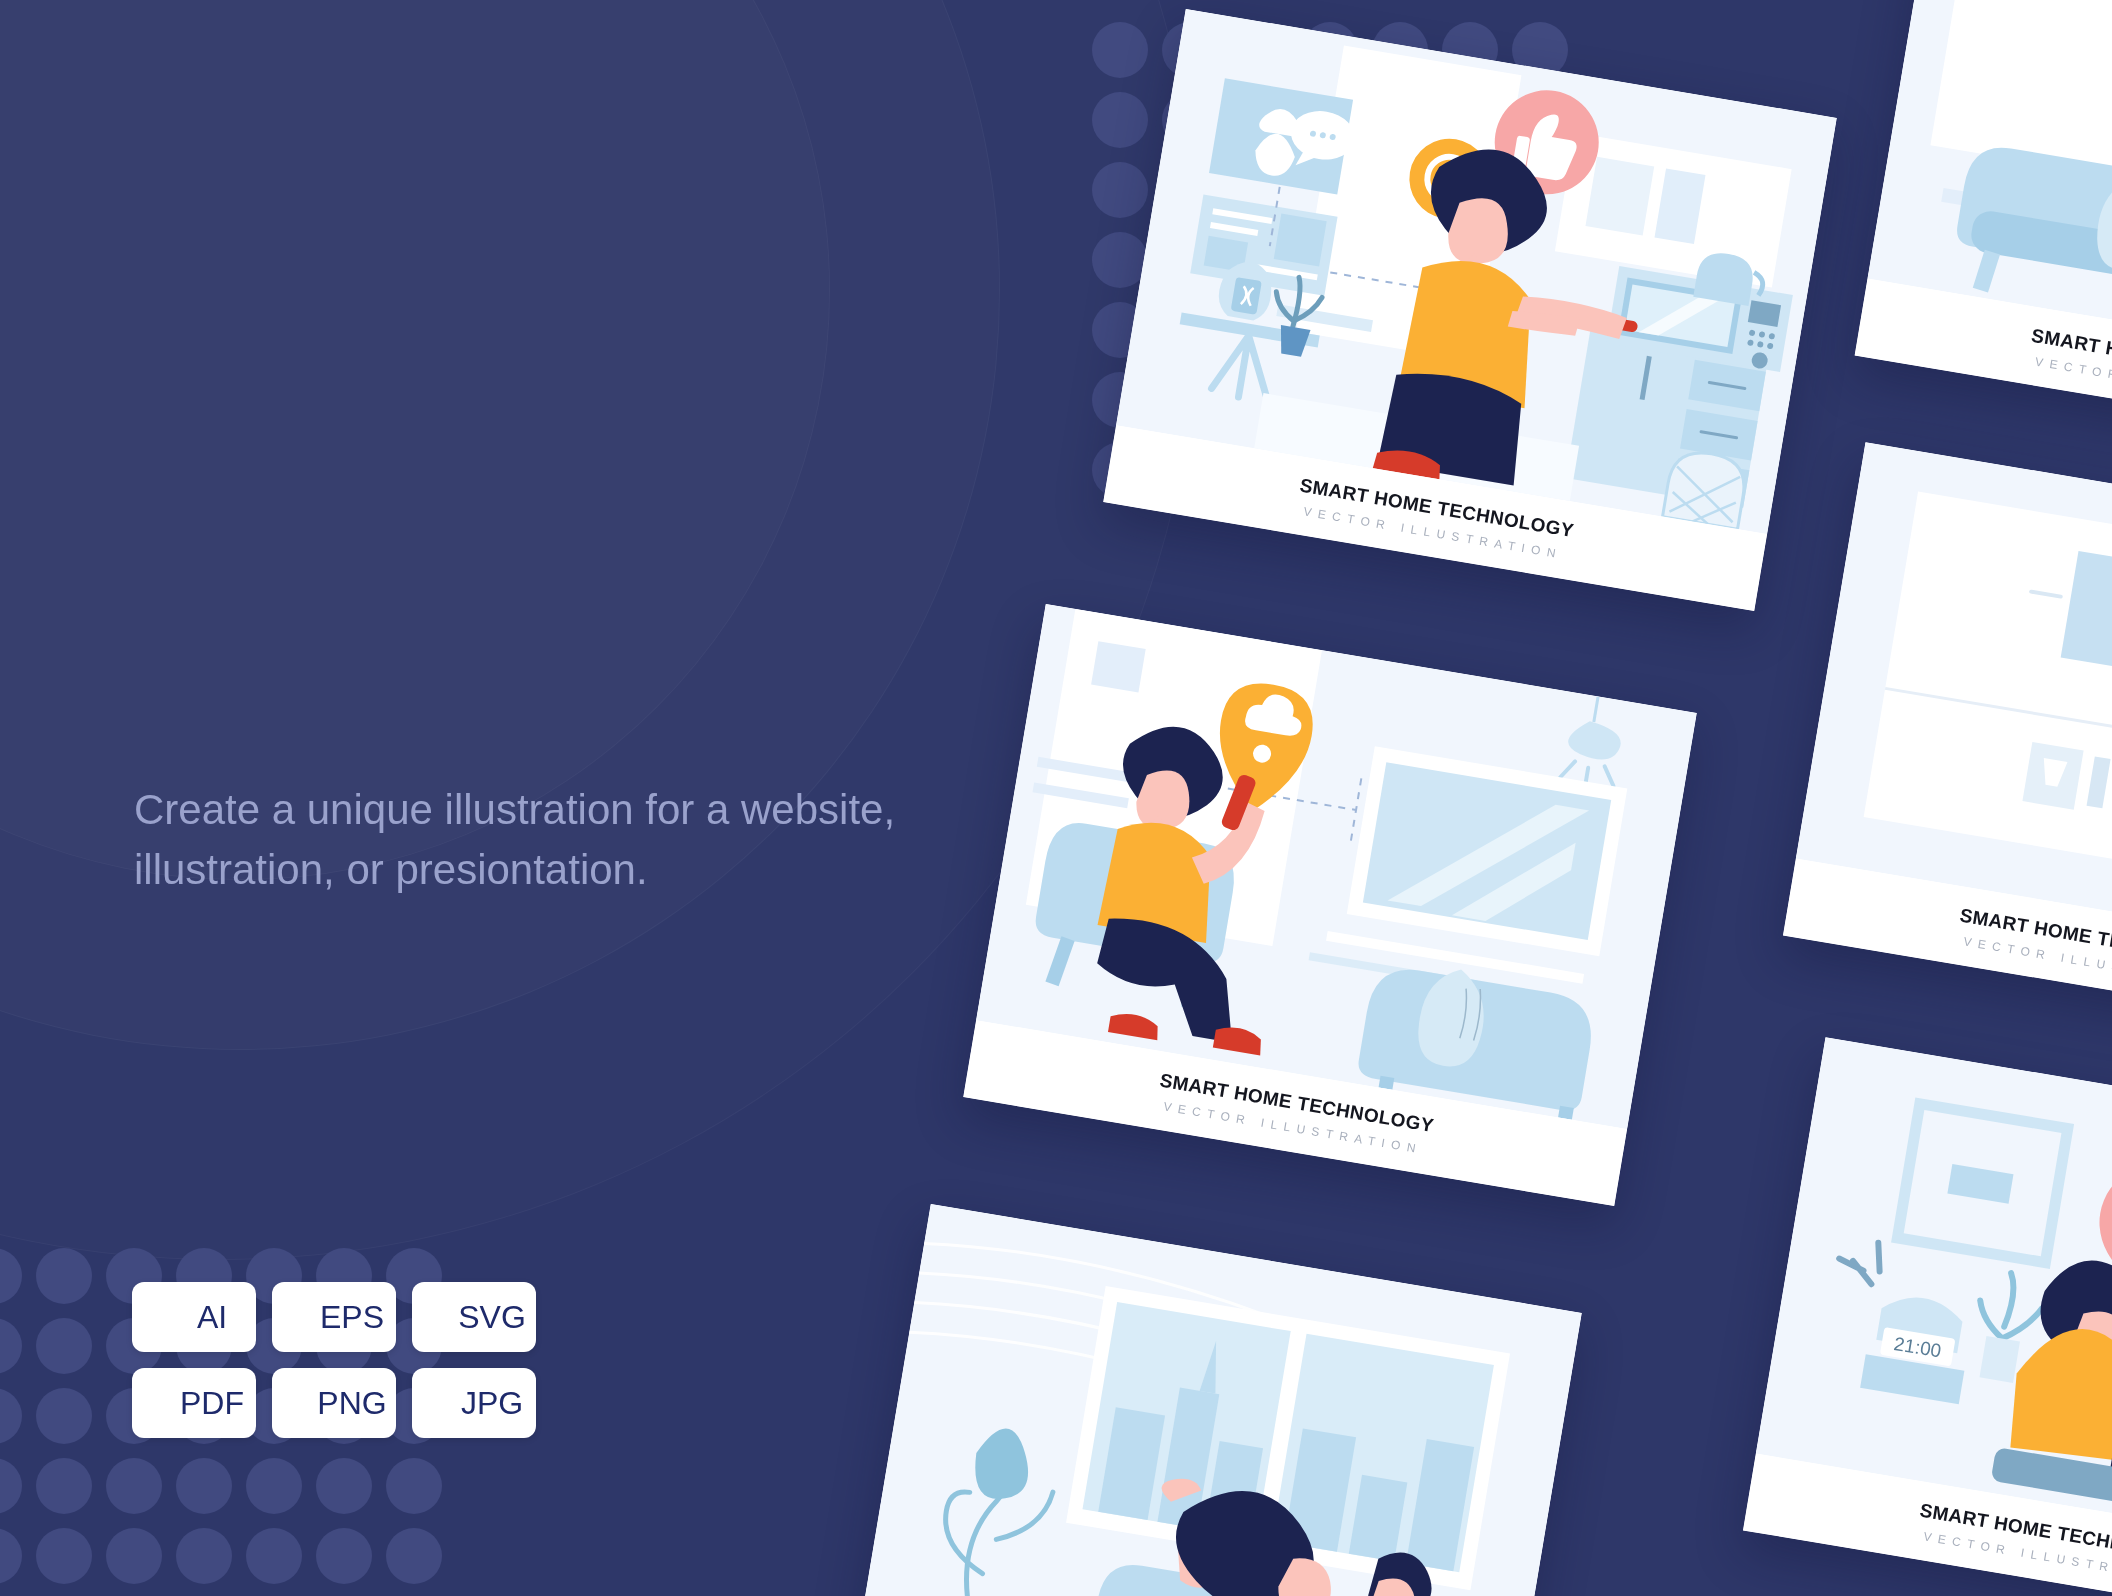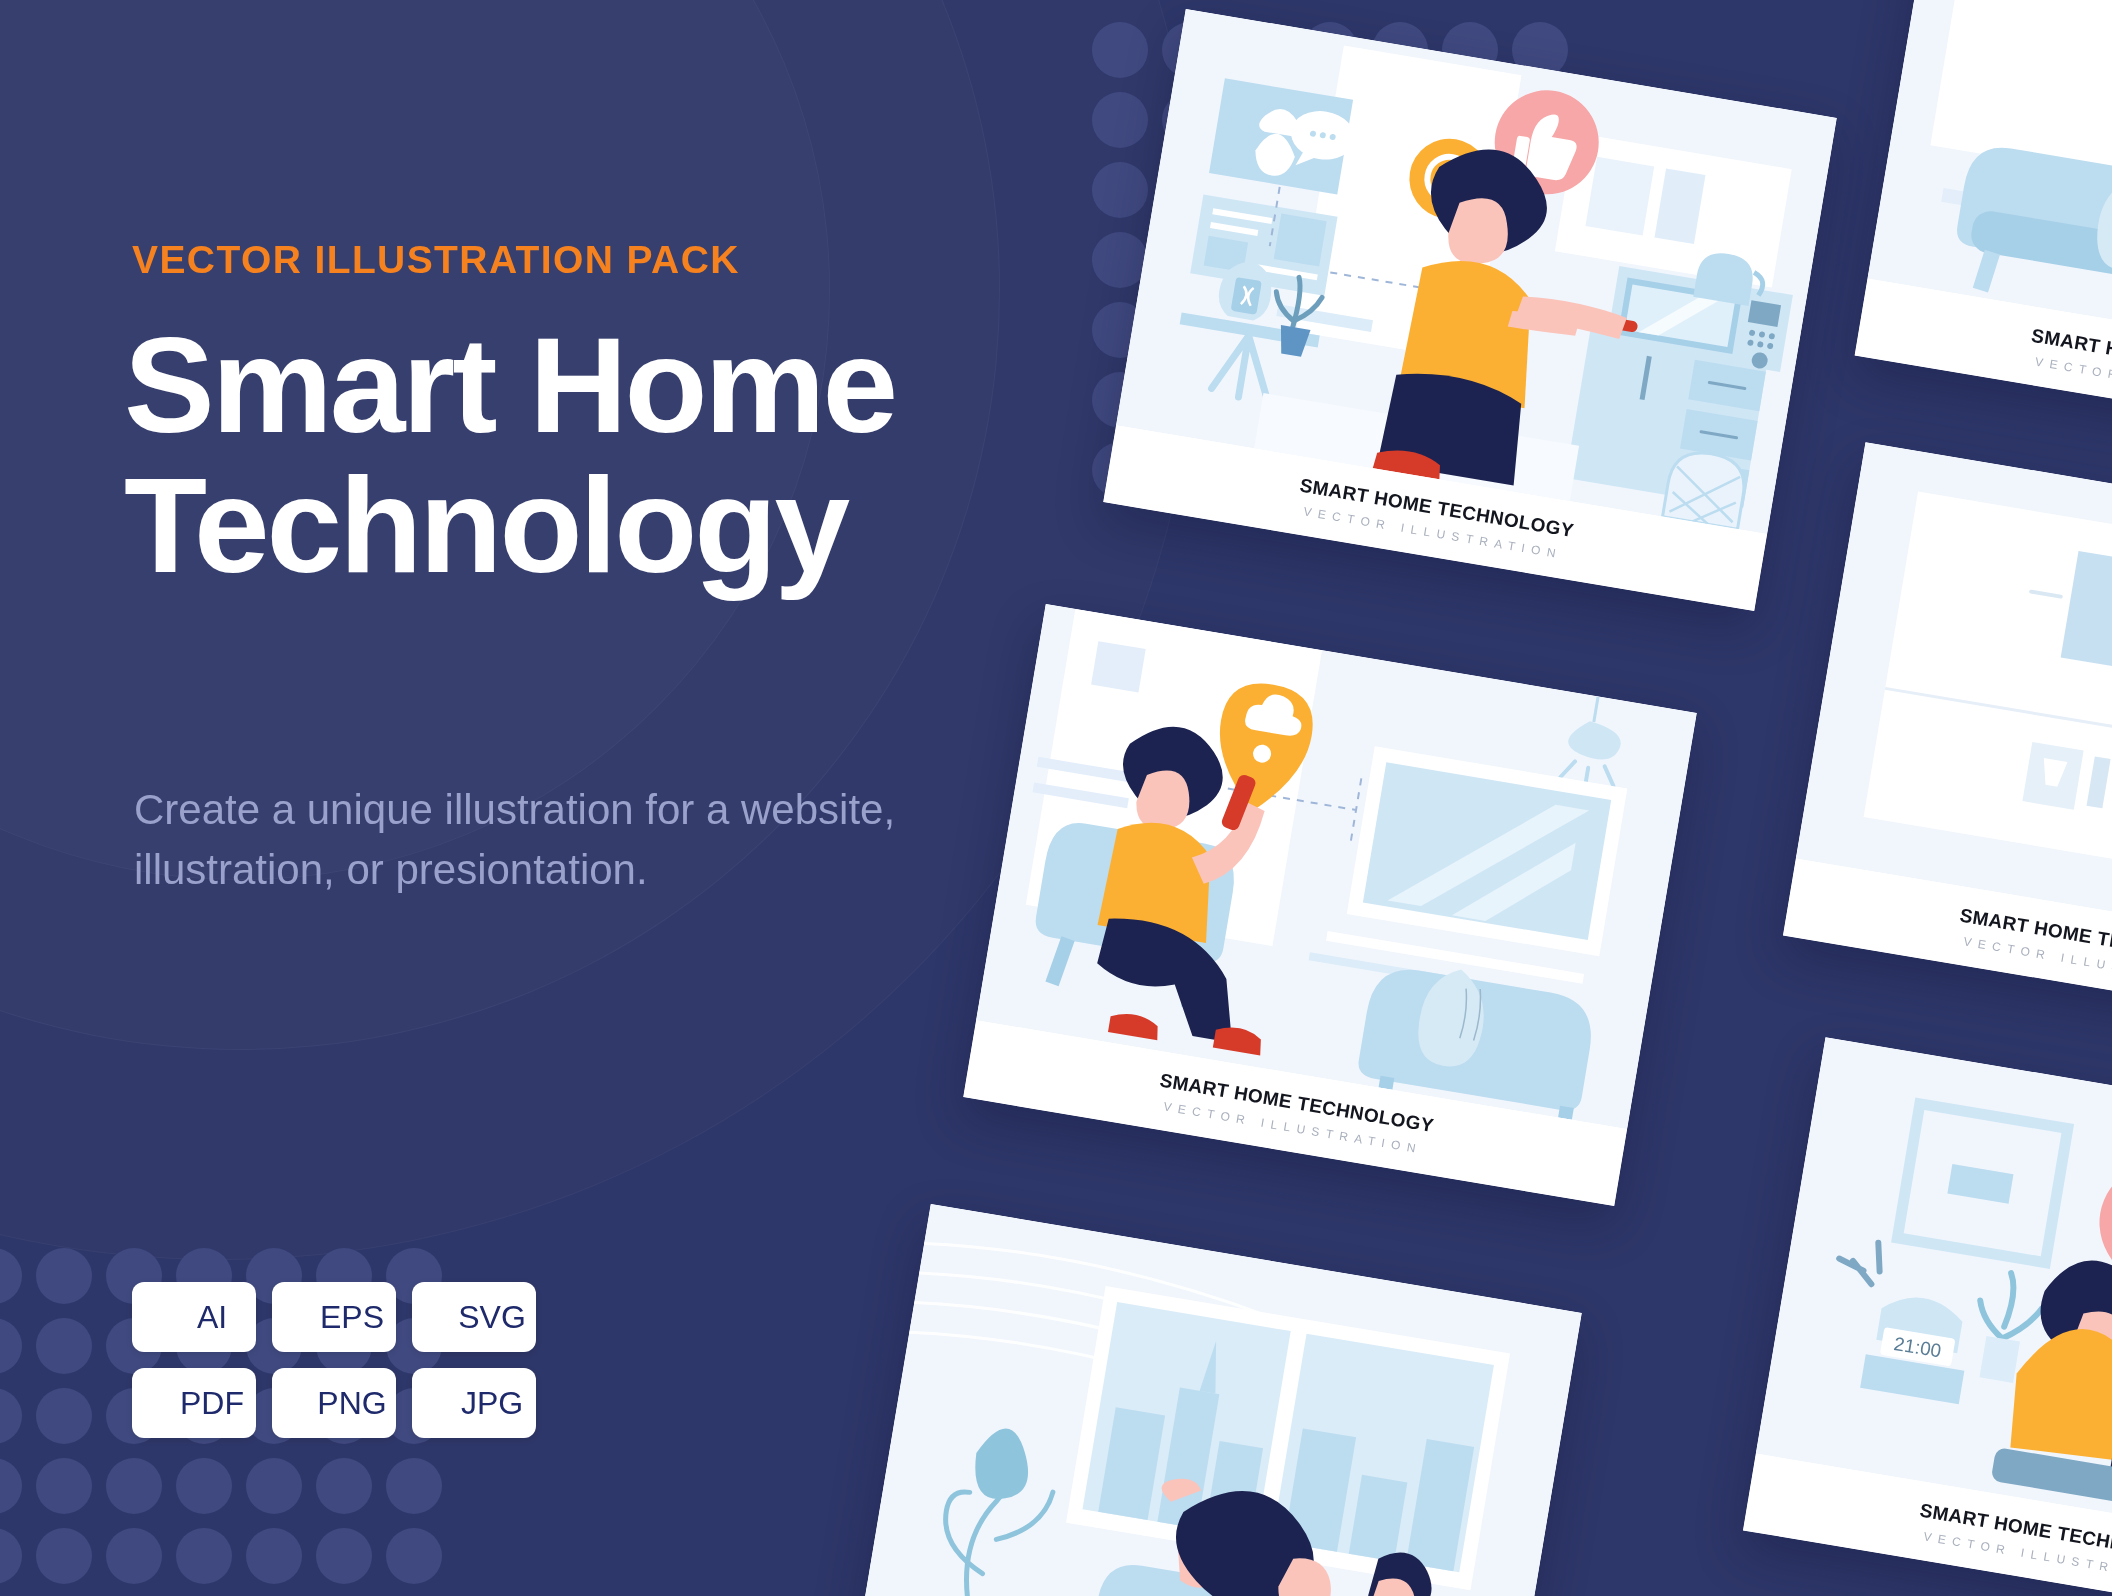--- a/index.html
+++ b/index.html
@@ -203,23 +203,21 @@
       <span style="left: 140px; top: 280px;"></span>
       <span style="left: 210px; top: 280px;"></span>
       <span style="left: 280px; top: 280px;"></span>
       <span style="left: 350px; top: 280px;"></span>
       <span style="left: 420px; top: 280px;"></span>
     </div>
 </div>
 
 <div id="copy">
 
-  <div id="eyebrow">VECTOR ILLUSTRATION PACK</div>
-
-  <h1 id="headline"><span>Smart Home</span><br><span>Technology</span></h1>
+
 
   <p id="subcopy">Create a unique illustration for a website, illustration, or presiontation.</p>
 
   <div id="badges">
     <div class="badge">AI</div>
     <div class="badge">EPS</div>
     <div class="badge">SVG</div>
     <div class="badge">PDF</div>
     <div class="badge">PNG</div>
     <div class="badge">JPG</div>

